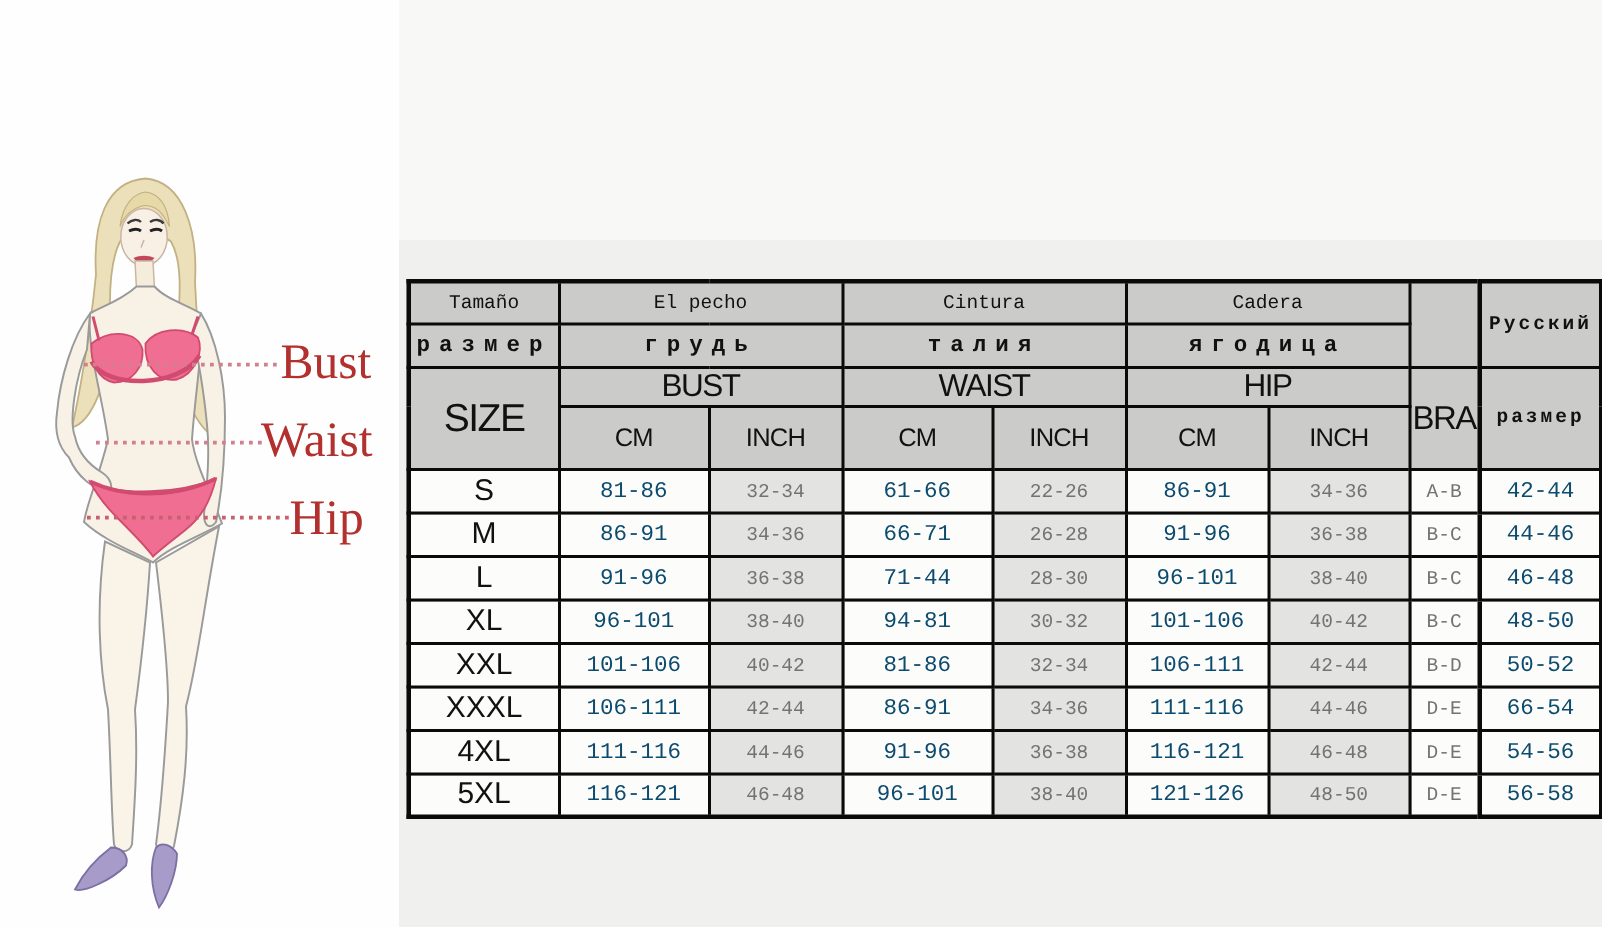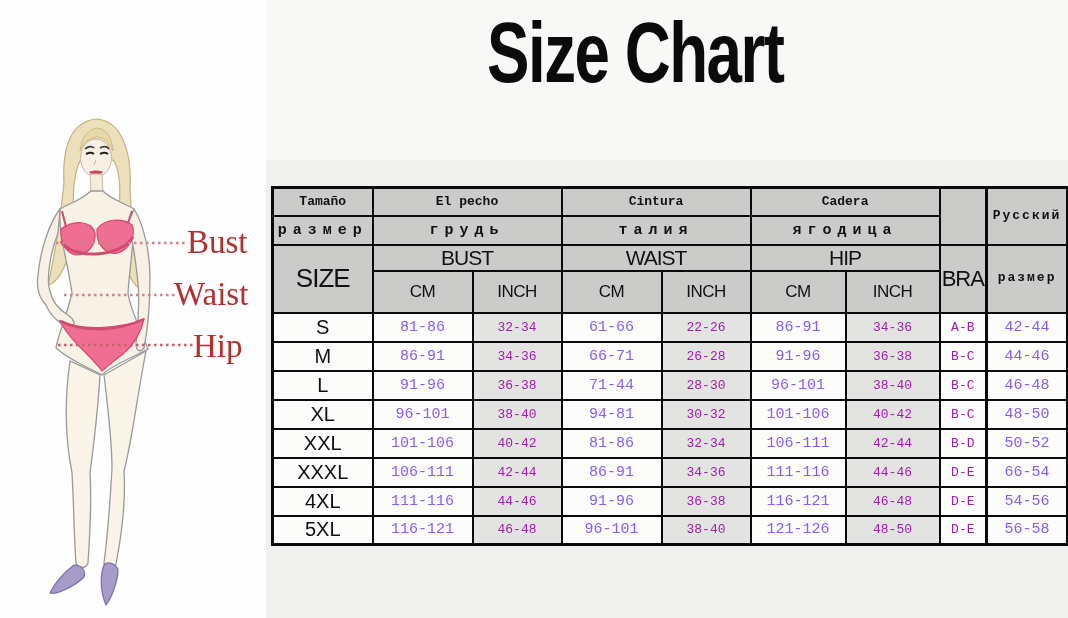--- a/index.html
+++ b/index.html
@@ -39,45 +39,42 @@
     padding:0; overflow:hidden; white-space:nowrap;
   }
   .hdr     { background:#cbcbca; }
   .c-white { background:#fcfcfb; }
   .c-gray  { background:#e3e3e1; }
   .col-ru  { border-left-width:3px !important; }
 
   .hr1 { height:28px; } .hr2 { height:29px; } .hr3 { height:24px; } .hr4 { height:42px; }
   .dr  { height:29px; }
 
-  .f-es   { font-family:"Liberation Mono", monospace; font-weight:bold; font-size:13px; }
+  .f-es   { font-family:"Liberation Mono", monospace; font-weight:normal; font-size:13px; }
   .f-ruh  { font-family:"Liberation Mono", monospace; font-weight:bold; font-size:15px; letter-spacing:6px; }
   .f-size { font-size:26px; letter-spacing:-1px; }
   .f-en   { font-size:21px; letter-spacing:-1px; }
   .f-unit { font-size:17px; letter-spacing:-0.5px; }
   .f-bra  { font-size:22px; letter-spacing:-1px; }
   .f-rucol {
     font-family:"Liberation Mono", monospace; font-weight:bold; font-size:13px;
     letter-spacing:2px; line-height:1.3; text-align:left; padding:2px 4px;
     white-space:normal; word-break:break-all;
   }
   .f-sz     { font-size:20px; }
-  .f-num    { font-family:"Liberation Mono", monospace; font-size:15px; color:#8b5cf6; }
-  .f-num-sm { font-family:"Liberation Mono", monospace; font-size:13px; color:#a21caf; }
+  .f-num    { font-family:"Liberation Mono", monospace; font-size:15px; color:#0c4a6e; }
+  .f-num-sm { font-family:"Liberation Mono", monospace; font-size:13px; color:#737373; }
 </style>
 </head>
 <body>
 
 <div class="canvas">
   <div class="band-top"></div>
   <div class="band-bottom"></div>
 
-  <div class="title-wrap">
-    <span class="title">Size Chart</span>
-  </div>
 
   <svg class="figure" width="270" height="505" viewBox="0 0 270 505">
 
     <path d="M97,6 C70,8 62,36 64,70 C60,110 53,150 48,172 C62,168 72,140 74,110 C72,80 74,60 80,48 C90,40 104,40 114,48 C122,62 120,85 118,112 C120,145 128,168 142,178 C136,150 132,120 130,75 C132,40 122,8 97,6 Z" fill="#ece0ba" stroke="#c2b183" stroke-width="1.2"></path>
 
     <ellipse cx="96" cy="45" rx="15.5" ry="19" fill="#f8f0e4" stroke="#c9b6a4" stroke-width="1"></ellipse>
     <path d="M80,38 C82,22 90,16 97,15 C106,16 112,24 113,38 C108,28 104,24 96,24 C88,26 83,30 80,38 Z" fill="#e7d9a8" stroke="#c2b183" stroke-width="0.8"></path>
     <path d="M85,36 C88,33 92,33 94,35" stroke="#3a3a3a" fill="none" stroke-width="1.6"></path>
     <path d="M100,35 C103,33 107,33 109,36" stroke="#3a3a3a" fill="none" stroke-width="1.6"></path>
     <path d="M86,41 C89,39.5 92,39.5 94,41" stroke="#222" fill="none" stroke-width="2"></path>

